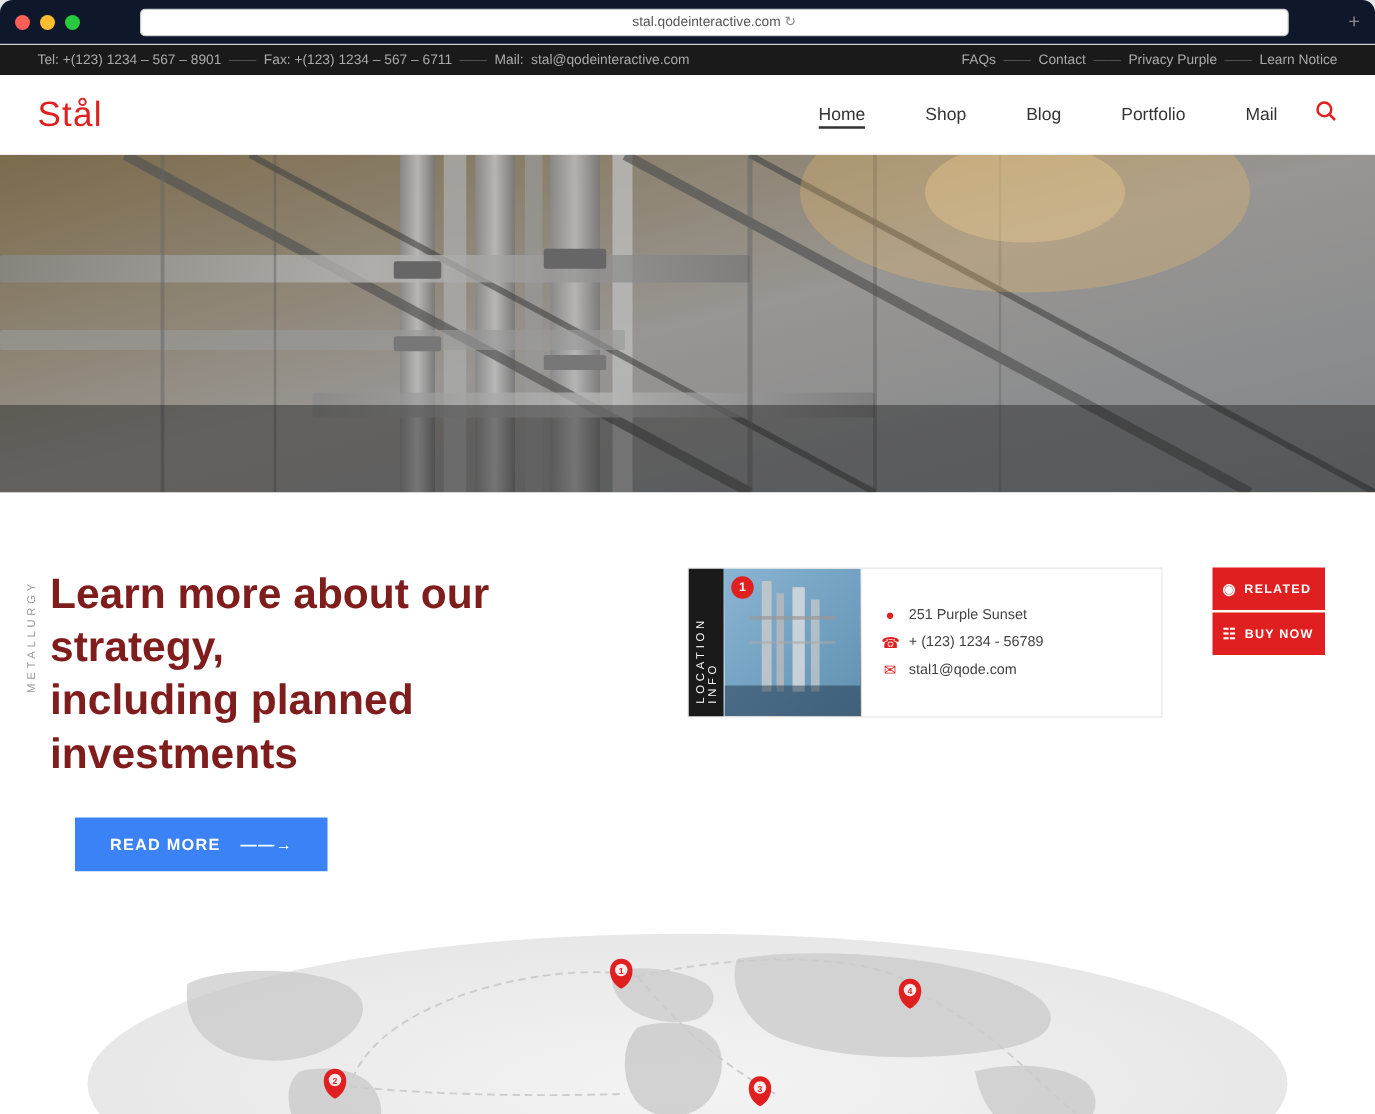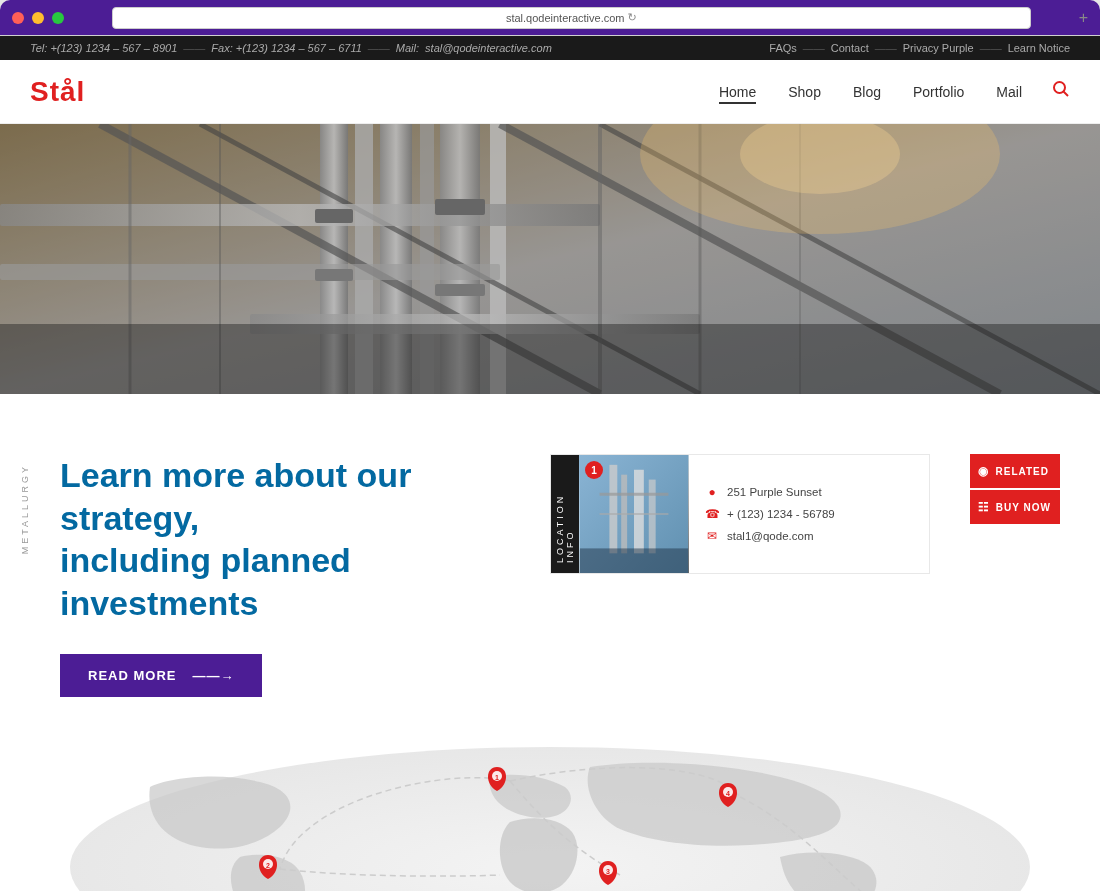--- a/index.html
+++ b/index.html
@@ -10,21 +10,21 @@
       min-height: 891px;
       background: white;
       border-radius: 10px;
       overflow: hidden;
       box-shadow: 0 20px 60px rgba(0,0,0,0.3);
     }
     
     
     .browser-titlebar {
       height: 36px;
-      background: #4c1d95;
+      background: #0f172a;
       display: flex;
       align-items: center;
       padding: 0 12px;
       gap: 8px;
       border-bottom: 1px solid #d0d0d0;
     }
     .browser-dot { width: 12px; height: 12px; border-radius: 50%; }
     .dot-red { background: #ff5f57; }
     .dot-yellow { background: #ffbd2e; }
     .dot-green { background: #28c840; }
@@ -51,43 +51,43 @@
     
     .top-bar {
       background: #1a1a1a;
       color: #aaa;
       font-size: 11px;
       padding: 6px 30px;
       display: flex;
       justify-content: space-between;
       align-items: center;
     }
-    .top-bar-left { display: flex; gap: 6px; align-items: center; font-style: italic; }
+    .top-bar-left { display: flex; gap: 6px; align-items: center; }
     .top-bar-right { display: flex; gap: 6px; align-items: center; }
     .top-bar-separator { color: #555; }
 
     
     .main-nav {
       background: white;
       padding: 0 30px;
       height: 64px;
       display: flex;
       align-items: center;
       border-bottom: 1px solid #eee;
     }
     .logo {
       font-size: 28px;
-      font-weight: 700;
+      font-weight: 400;
       color: #e02020;
       margin-right: auto;
       letter-spacing: 1px;
     }
     .nav-links {
       display: flex;
-      gap: 32px;
+      gap: 48px;
       list-style: none;
       margin-right: 30px;
     }
     .nav-links li a {
       text-decoration: none;
       color: #333;
       font-size: 14px;
       font-weight: 500;
     }
     .nav-links li.active a {
@@ -134,32 +134,31 @@
       transform: rotate(180deg);
       font-size: 9px;
       letter-spacing: 3px;
       text-transform: uppercase;
       color: #999;
       font-weight: 500;
     }
     .main-heading {
       font-size: 34px;
       font-weight: 700;
-      color: #0369a1;
+      color: #7f1d1d;
       line-height: 1.25;
-      margin-left: 20px;
       margin-bottom: 30px;
       max-width: 520px;
     }
     .read-more-btn {
       margin-left: 20px;
       display: inline-flex;
       align-items: center;
       gap: 16px;
-      background: #4c1d95;
+      background: #3b82f6;
       color: white;
       padding: 14px 28px;
       font-size: 13px;
       font-weight: 600;
       letter-spacing: 1px;
       text-transform: uppercase;
       cursor: pointer;
       border: none;
     }
     .arrow-right {

